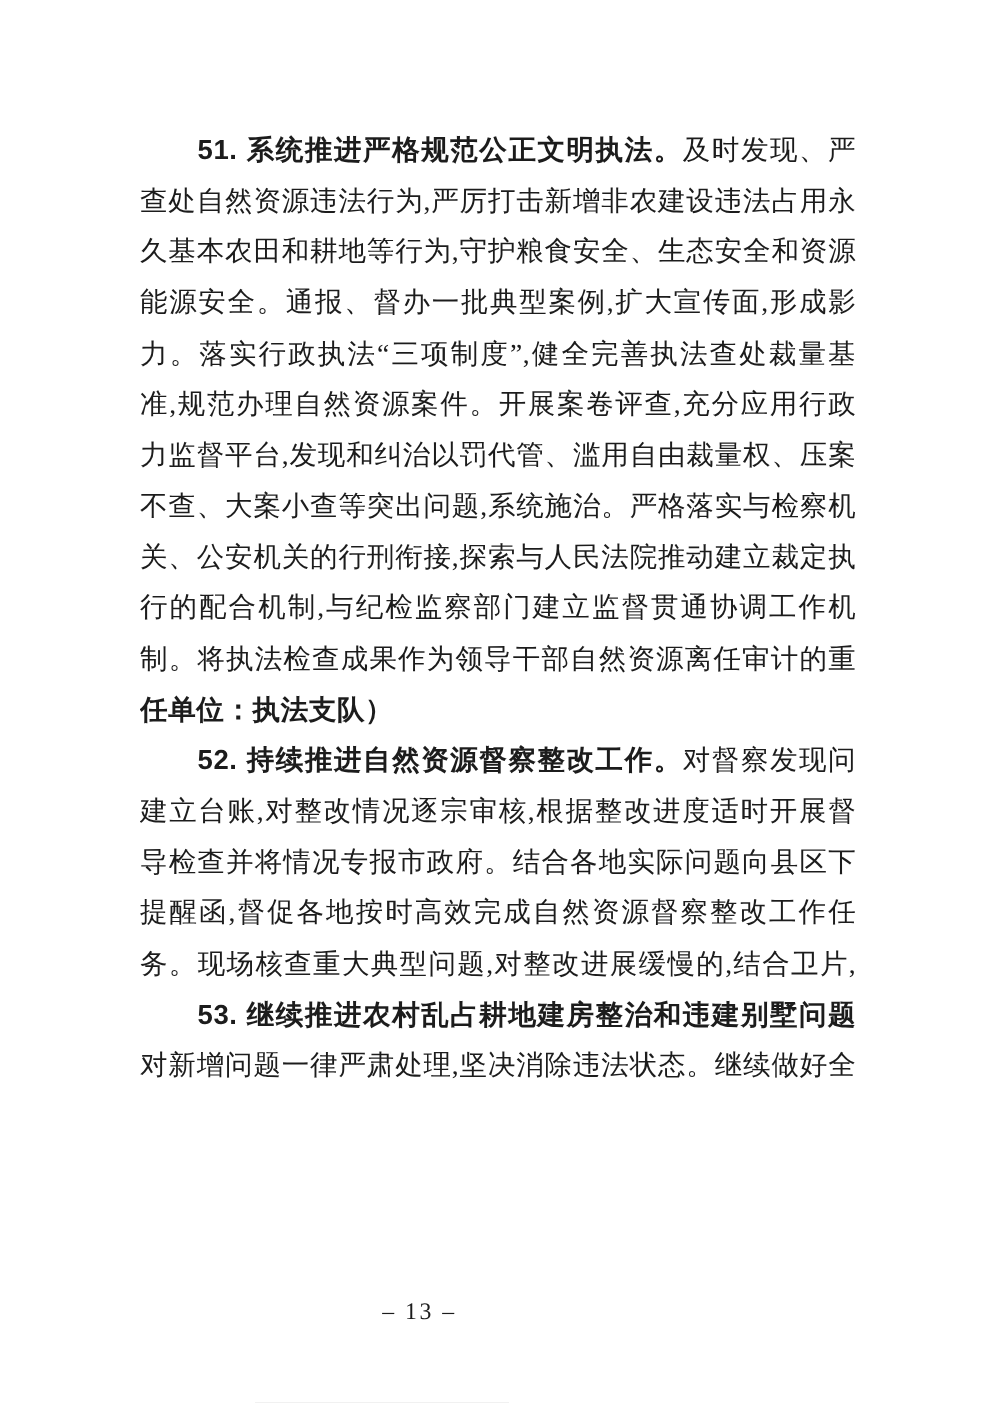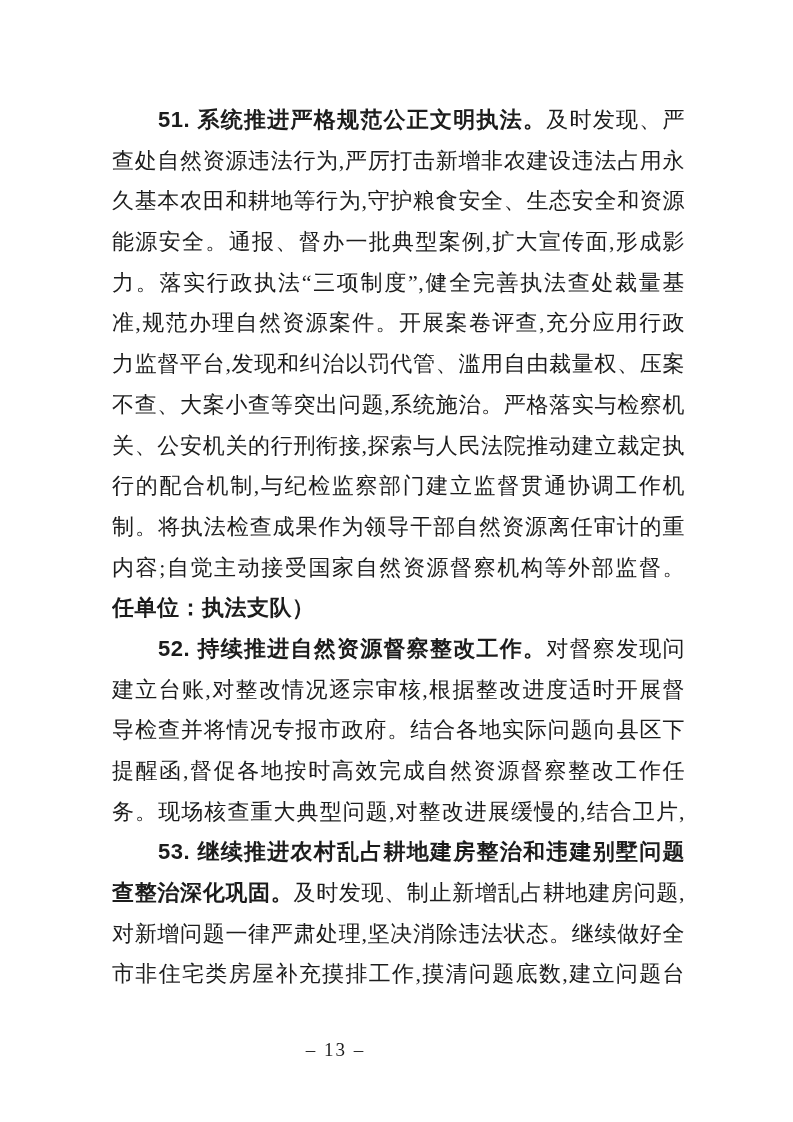--- a/index.html
+++ b/index.html
@@ -68,26 +68,23 @@
       <div class="line"><span class="run">查处自然资源违法行为,严厉打击新增非农建设违法占用永</span></div>
       <div class="line"><span class="run">久基本农田和耕地等行为,守护粮食安全、生态安全和资源</span></div>
       <div class="line"><span class="run">能源安全。通报、督办一批典型案例,扩大宣传面,形成影响</span></div>
       <div class="line"><span class="run">力。落实行政执法“三项制度”,健全完善执法查处裁量基</span></div>
       <div class="line"><span class="run">准,规范办理自然资源案件。开展案卷评查,充分应用行政权</span></div>
       <div class="line"><span class="run">力监督平台,发现和纠治以罚代管、滥用自由裁量权、压案</span></div>
       <div class="line"><span class="run">不查、大案小查等突出问题,系统施治。严格落实与检察机</span></div>
       <div class="line"><span class="run">关、公安机关的行刑衔接,探索与人民法院推动建立裁定执</span></div>
       <div class="line"><span class="run">行的配合机制,与纪检监察部门建立监督贯通协调工作机</span></div>
       <div class="line"><span class="run">制。将执法检查成果作为领导干部自然资源离任审计的重要</span></div>
-      <div class="line"><span class="run">内容;自觉主动接受国家自然资源督察机构等外部监督。</span></div>
       <div class="line short"><span class="run bold">任单位：执法支队）</span></div>
       <div class="line indent"><span class="run bold">52. 持续推进自然资源督察整改工作。</span><span class="run">对督察发现问题</span></div>
       <div class="line"><span class="run">建立台账,对整改情况逐宗审核,根据整改进度适时开展督</span></div>
       <div class="line"><span class="run">导检查并将情况专报市政府。结合各地实际问题向县区下发</span></div>
       <div class="line"><span class="run">提醒函,督促各地按时高效完成自然资源督察整改工作任</span></div>
       <div class="line"><span class="run">务。现场核查重大典型问题,对整改进展缓慢的,结合卫片,</span></div>
       <div class="line indent"><span class="run bold">53. 继续推进农村乱占耕地建房整治和违建别墅问题清</span></div>
-      <div class="line"><span class="run bold">查整治深化巩固。</span><span class="run">及时发现、制止新增乱占耕地建房问题,</span></div>
       <div class="line"><span class="run">对新增问题一律严肃处理,坚决消除违法状态。继续做好全</span></div>
-      <div class="line"><span class="run">市非住宅类房屋补充摸排工作,摸清问题底数,建立问题台</span></div>
     </div>
   <div class="page-footer">– 13 –</div>
 </div>
 
 </body></html>

